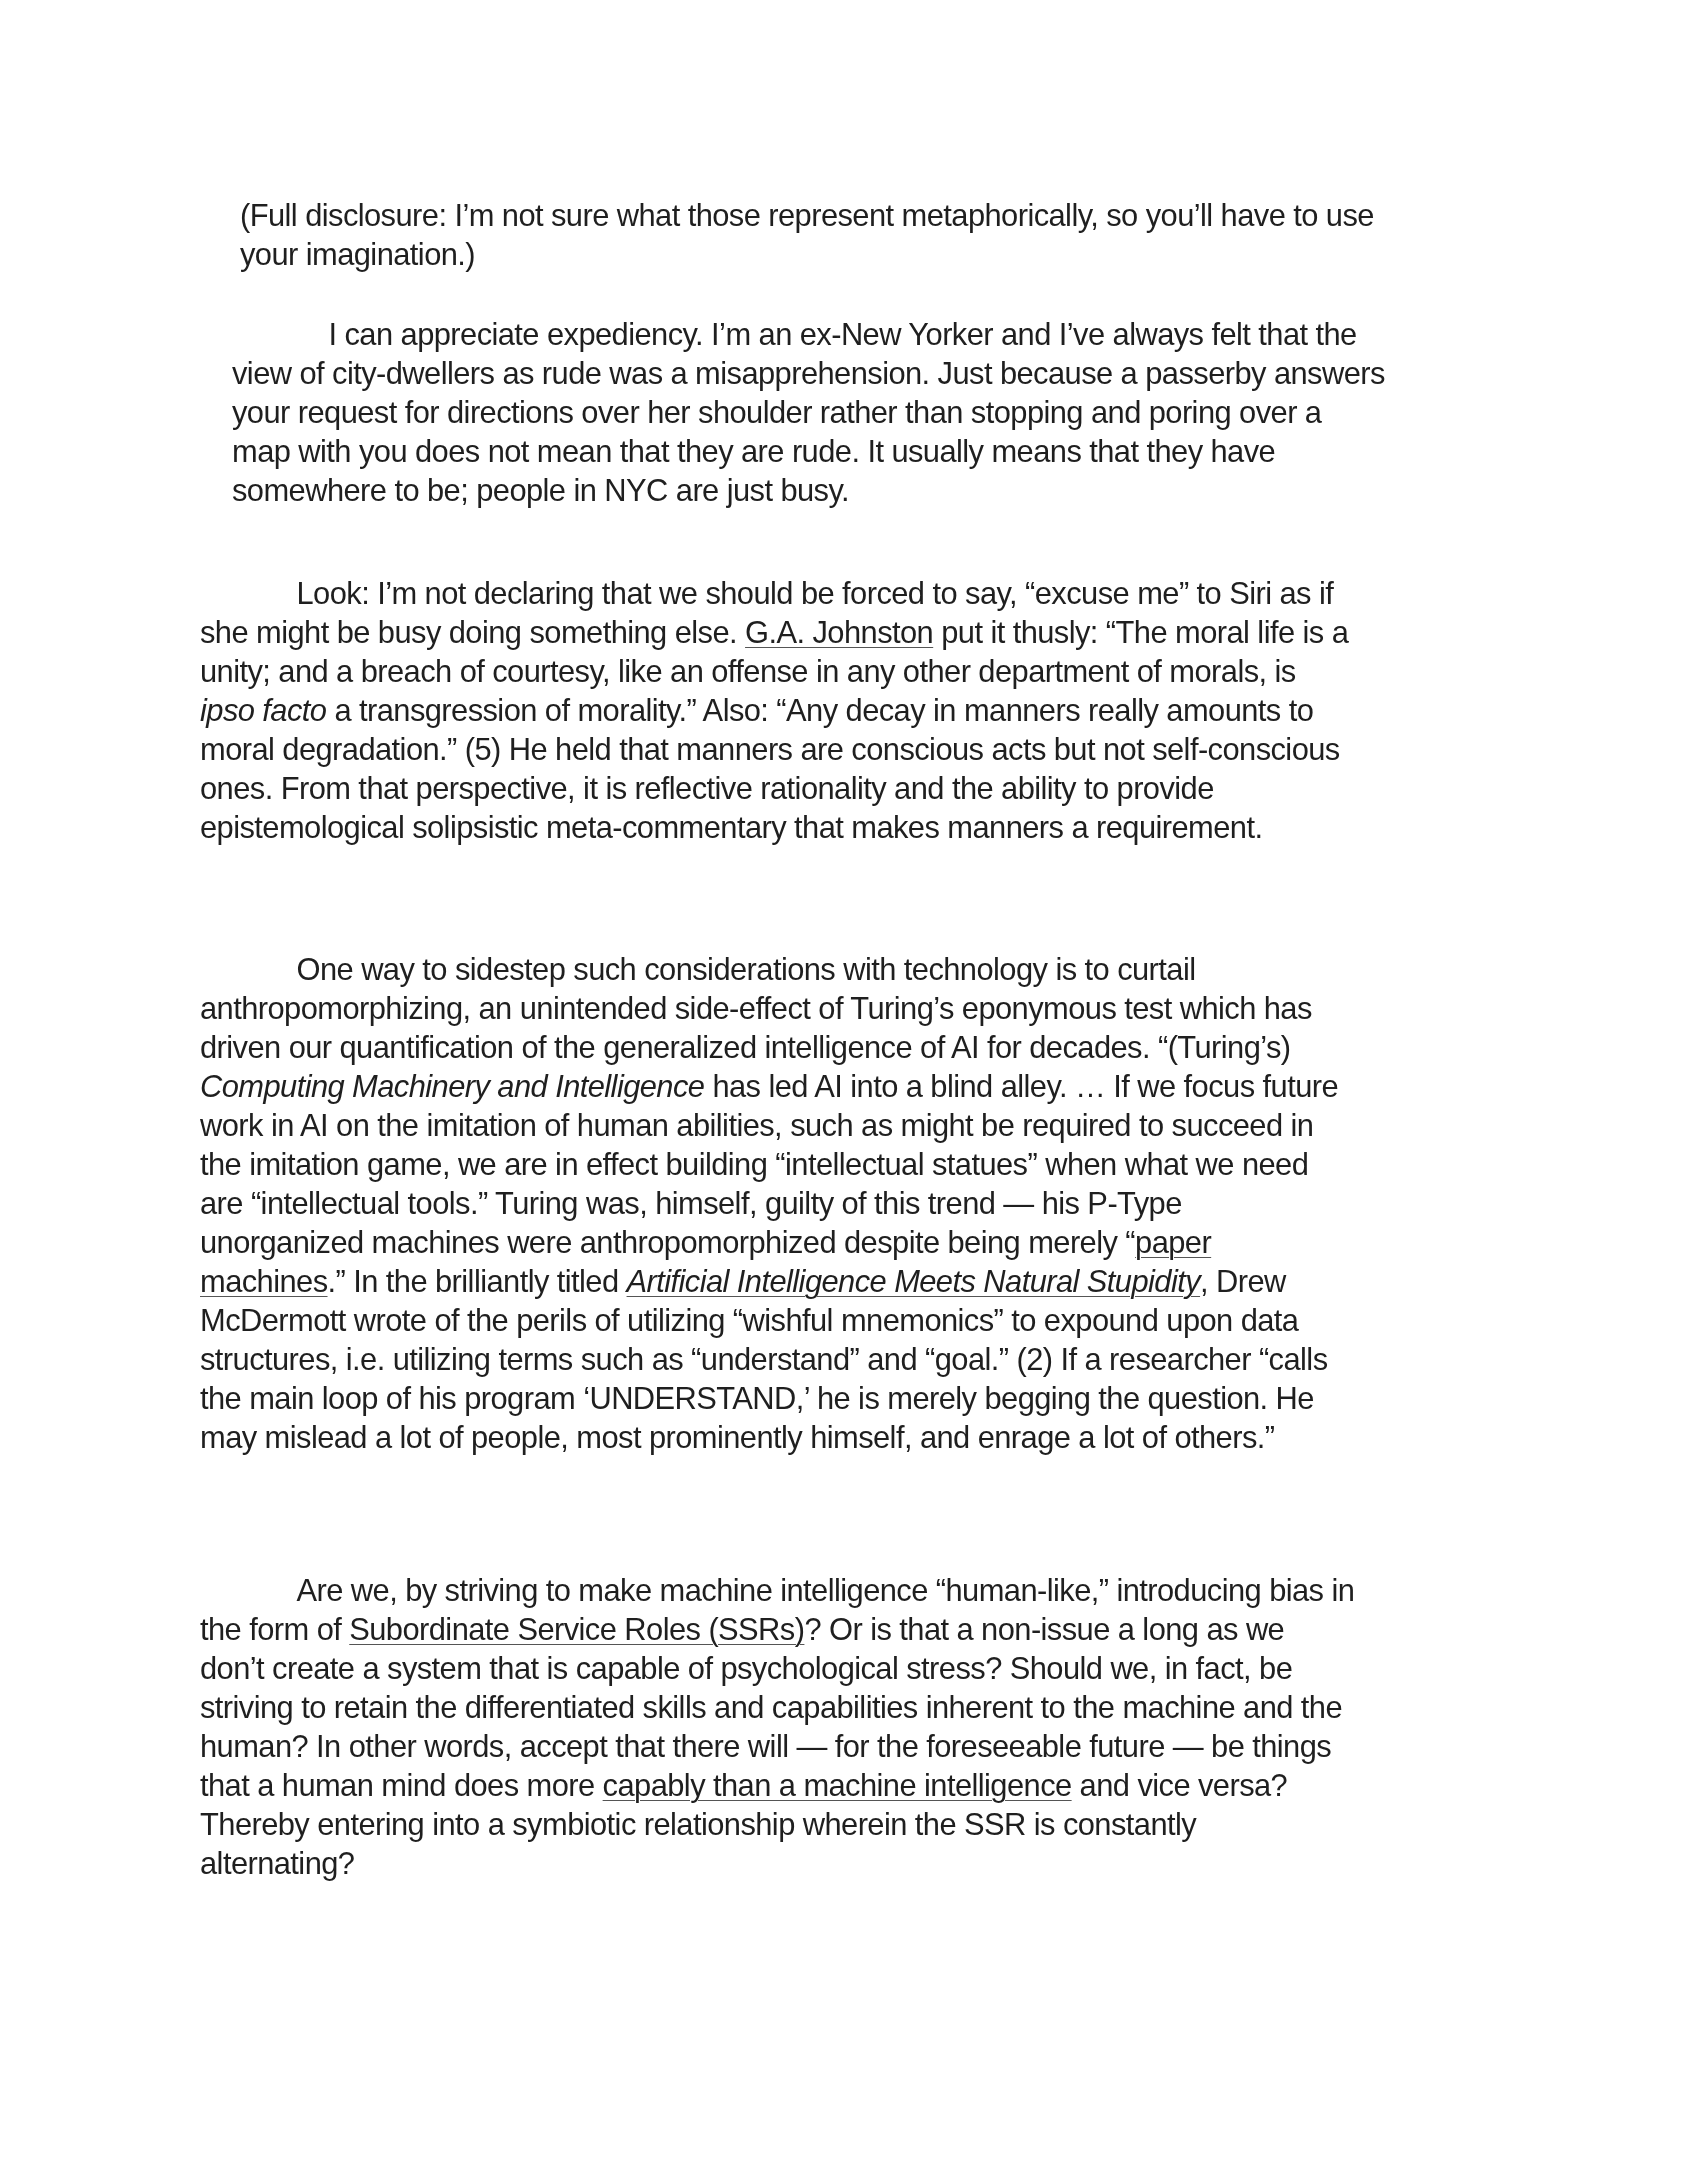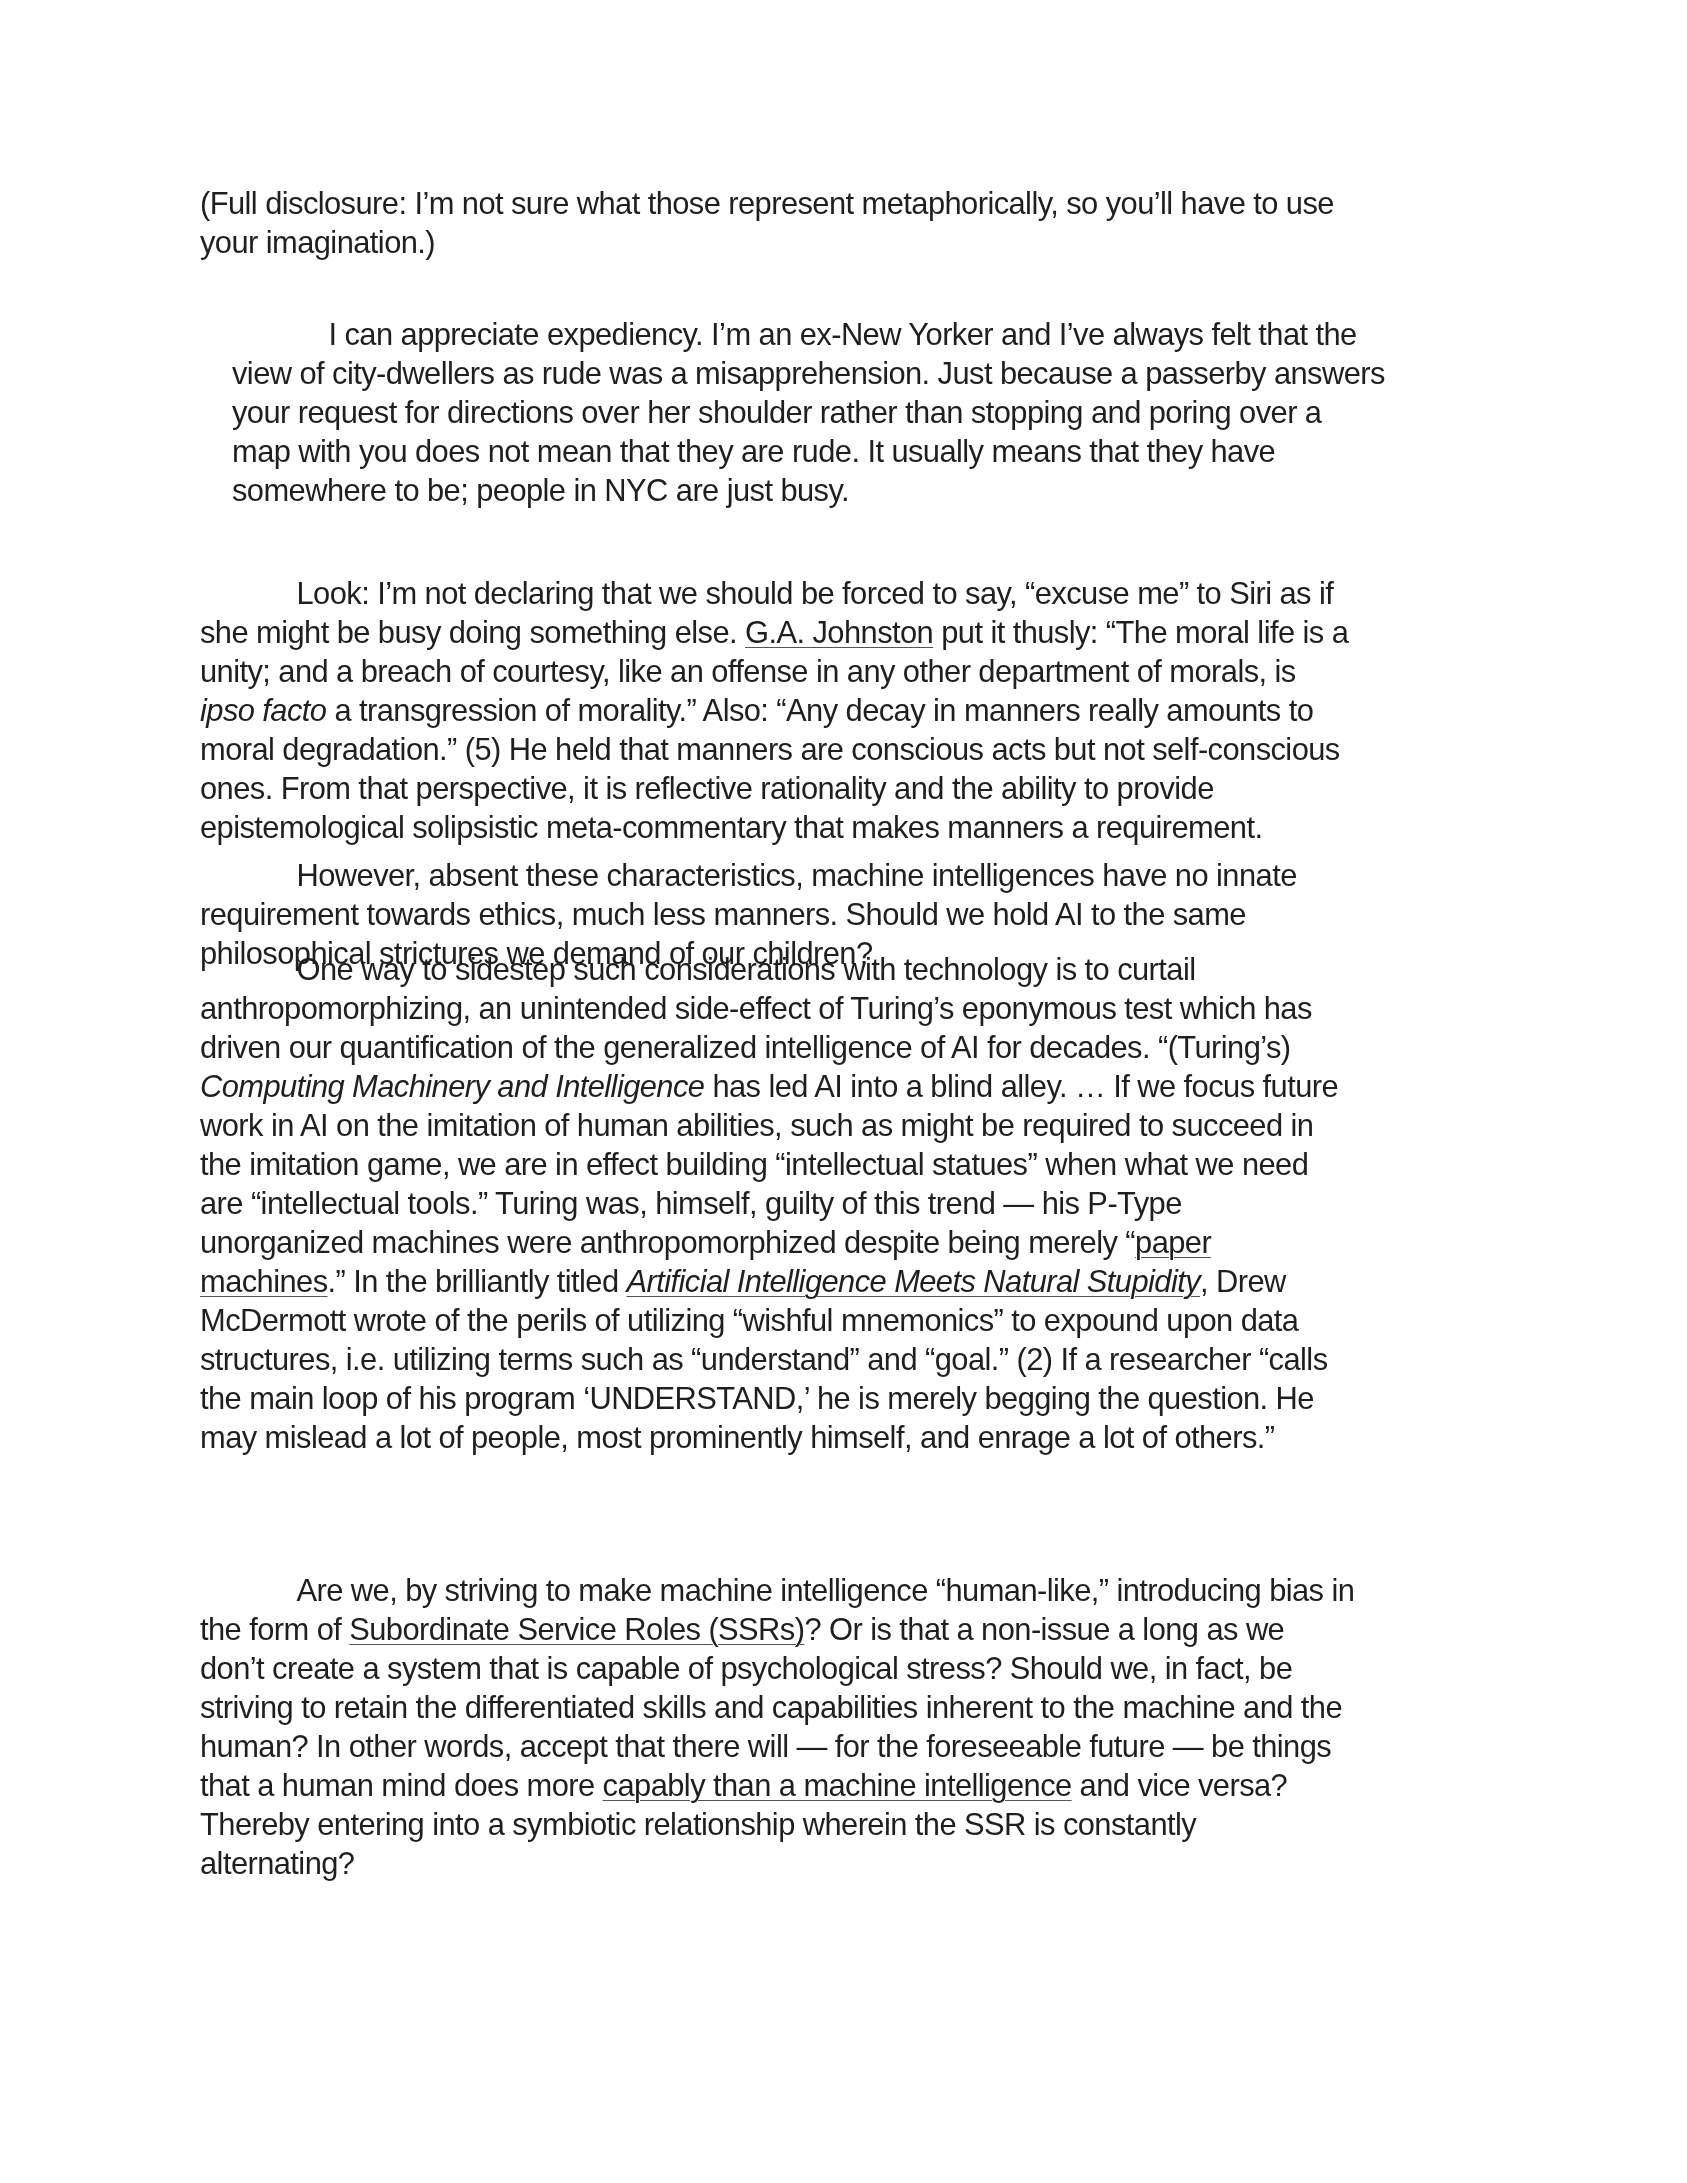--- a/index.html
+++ b/index.html
@@ -15,21 +15,21 @@
   }
   .indent { padding-left: 100px; }
   .link { text-decoration: underline; text-decoration-color: #555; text-underline-offset: 4.2px; text-decoration-thickness: 1.4px; color: #1f1f1f; cursor: pointer; }
   .ital { font-style: italic; }
 </style>
 </head>
 <body>
 
 <div class="page">
 
-  <div class="para" style="top:184px;">
+  <div class="para" style="top:196px;margin-left:40px;">
     <span class="line">(Full disclosure: I’m not sure what those represent metaphorically, so you’ll have to use</span>
     <span class="line">your imagination.)</span>
   </div>
 
   <div class="para" style="top:315px;margin-left:32px;">
     <span class="line indent">I can appreciate expediency. I’m an ex-New Yorker and I’ve always felt that the</span>
     <span class="line">view of city-dwellers as rude was a misapprehension. Just because a passerby answers</span>
     <span class="line">your request for directions over her shoulder rather than stopping and poring over a</span>
     <span class="line">map with you does not mean that they are rude. It usually means that they have</span>
     <span class="line">somewhere to be; people in NYC are just busy.</span>
@@ -38,25 +38,20 @@
   <div class="para" style="top:574px;">
     <span class="line indent">Look: I’m not declaring that we should be forced to say, “excuse me” to Siri as if</span>
     <span class="line"><span>she might be busy doing something else. </span><a class="link">G.A. Johnston</a><span> put it thusly: “The moral life is a</span></span>
     <span class="line">unity; and a breach of courtesy, like an offense in any other department of morals, is</span>
     <span class="line"><span class="ital">ipso facto</span><span> a transgression of morality.” Also: “Any decay in manners really amounts to</span></span>
     <span class="line">moral degradation.” (5) He held that manners are conscious acts but not self-conscious</span>
     <span class="line">ones. From that perspective, it is reflective rationality and the ability to provide</span>
     <span class="line">epistemological solipsistic meta-commentary that makes manners a requirement.</span>
   </div>
 
-  <div class="para" style="top:856px;">
-    <span class="line indent">However, absent these characteristics, machine intelligences have no innate</span>
-    <span class="line">requirement towards ethics, much less manners. Should we hold AI to the same</span>
-    <span class="line">philosophical strictures we demand of our children?</span>
-  </div>
 
   <div class="para" style="top:950px;">
     <span class="line indent">One way to sidestep such considerations with technology is to curtail</span>
     <span class="line">anthropomorphizing, an unintended side-effect of Turing’s eponymous test which has</span>
     <span class="line">driven our quantification of the generalized intelligence of AI for decades. “(Turing’s)</span>
     <span class="line"><span class="ital">Computing Machinery and Intelligence</span><span> has led AI into a blind alley. … If we focus future</span></span>
     <span class="line">work in AI on the imitation of human abilities, such as might be required to succeed in</span>
     <span class="line">the imitation game, we are in effect building “intellectual statues” when what we need</span>
     <span class="line">are “intellectual tools.” Turing was, himself, guilty of this trend — his P-Type</span>
     <span class="line"><span>unorganized machines were anthropomorphized despite being merely “</span><a class="link">paper</a></span>

